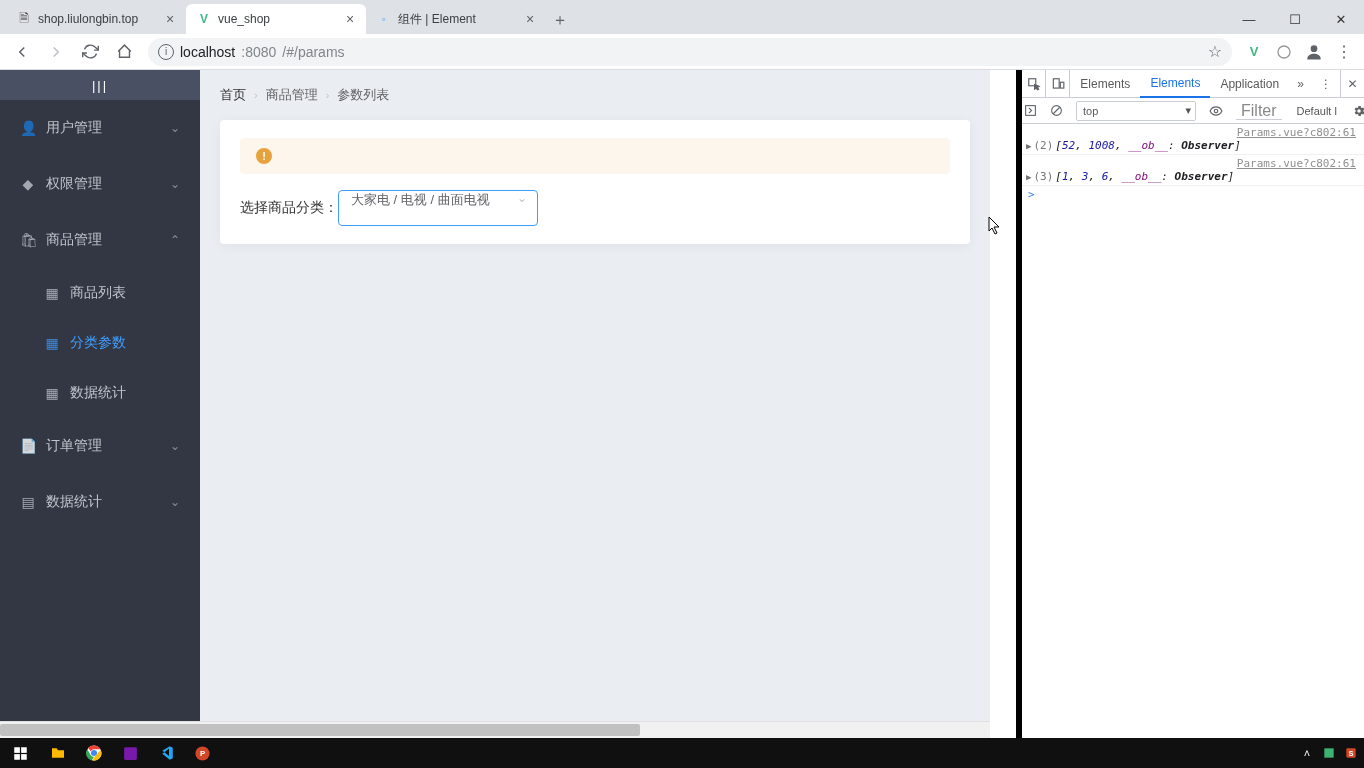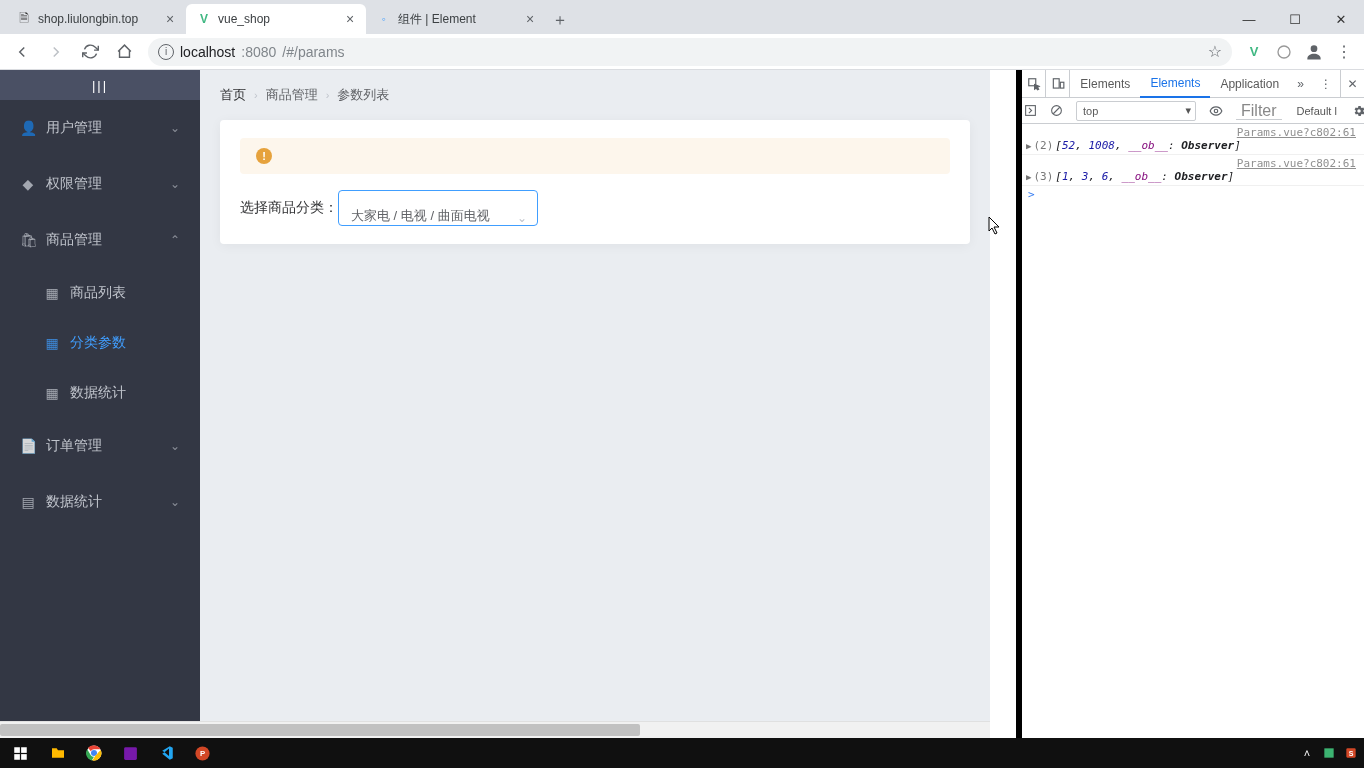--- a/index.html
+++ b/index.html
@@ -51,21 +51,21 @@
 .submenu-item.active .mi-icon { color: #409eff; }
 
 .main { flex: 1; display: flex; flex-direction: column; padding: 16px 20px; overflow: hidden; }
 .breadcrumb { font-size: 13px; color: #606266; display: flex; align-items: center; gap: 8px; margin-bottom: 16px; }
 .breadcrumb .home { color: #303133; }
 .breadcrumb .sep { color: #c0c4cc; font-size: 11px; }
 .card { background: #fff; border-radius: 4px; box-shadow: 0 2px 12px 0 rgba(0,0,0,.05); padding: 18px 20px; }
 .alert { background: #fdf6ec; border-radius: 4px; padding: 10px 16px; display: flex; align-items: center; gap: 8px; color: #e6a23c; font-size: 13px; margin-bottom: 16px; }
 .alert .al-icon { width: 16px; height: 16px; background: #e6a23c; border-radius: 50%; color: #fff; display: flex; align-items: center; justify-content: center; font-size: 11px; font-weight: bold; }
 .selector-row { display: flex; align-items: center; gap: 0; font-size: 14px; color: #303133; }
-.cascader { border: 1px solid #409eff; border-radius: 4px; height: 36px; padding: 0 28px 0 12px; display: flex; align-items: flex-end; font-size: 13px; color: #606266; position: relative; min-width: 200px; }
+.cascader { border: 1px solid #409eff; border-radius: 4px; height: 36px; padding: 0 28px 0 12px; display: flex; align-items: flex-start; font-size: 13px; color: #606266; position: relative; min-width: 200px; }
 .cascader .casc-arrow { position: absolute; right: 10px; color: #c0c4cc; font-size: 12px; }
 
 
 .page-scroll-x { height: 17px; background: #f1f1f1; border-top: 1px solid #e0e0e0; position: relative; }
 .page-scroll-x .thumb { position: absolute; left: 0; top: 2px; bottom: 2px; width: 640px; background: #c1c1c1; border-radius: 2px; }
 
 
 .devtools { width: 348px; border-left: 6px solid #000000; display: flex; flex-direction: column; background: #fff; margin-left: 26px; }
 .dt-tabs { height: 28px; border-bottom: 1px solid #cacdd1; display: flex; align-items: center; font-size: 12px; color: #333; }
 .dt-tab-btn { width: 26px; height: 100%; display: flex; align-items: center; justify-content: center; border-right: 1px solid #cacdd1; color: #5f6368; }

